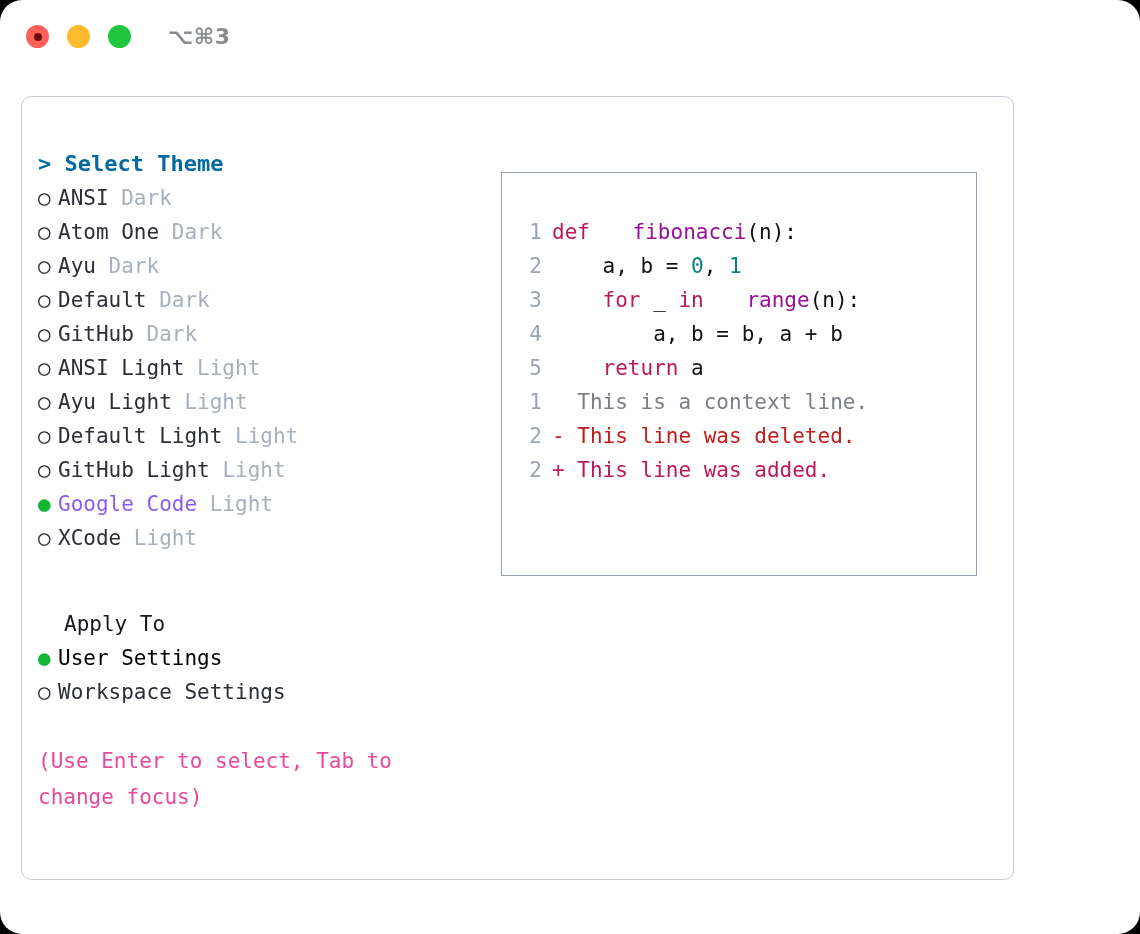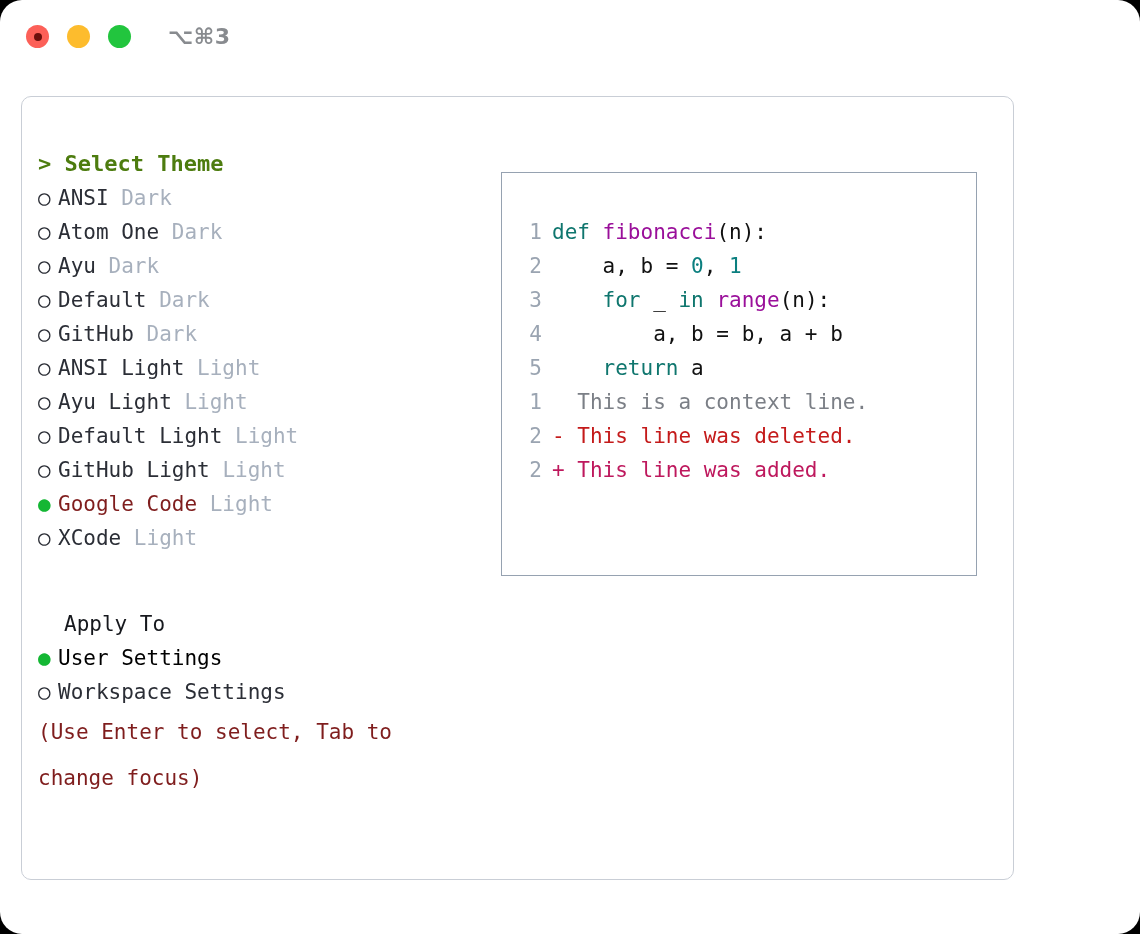--- a/index.html
+++ b/index.html
@@ -85,39 +85,39 @@
   
   .left-col {
     position: absolute;
     left: 16px;
     top: 50px;
     width: 440px;
   }
   .section-title {
     font-size: 22px;
     font-weight: bold;
-    color: #4d7c0f;
+    color: #0369a1;
     line-height: 34px;
     white-space: pre;
   }
 
   .theme-row {
     font-size: 21px;
     line-height: 34px;
     white-space: pre;
     color: #2b2e36;
   }
   .bullet {
     display: inline-block;
     width: 20px;
   }
   .bullet.off { color: #2b2e36; }
   .bullet.on  { color: #14b734; }
   .theme-name { color: #2b2e36; }
-  .theme-row.selected .theme-name { color: #7f1d1d; text-align: center; }
+  .theme-row.selected .theme-name { color: #8b5cf6; text-align: center; }
   .theme-kind { color: #a7b0bd; }
 
   .apply-block {
     margin-top: 52px;
   }
   .apply-title {
     font-size: 21px;
     line-height: 34px;
     color: #16181d;
     white-space: pre;
@@ -125,23 +125,24 @@
   }
   .apply-row {
     font-size: 21px;
     line-height: 34px;
     white-space: pre;
     color: #2b2e36;
   }
   .apply-row.selected .apply-name { color: #000000; }
 
   .hint {
-    font-size: 21px;
-    line-height: 46px;
-    color: #7f1d1d;
+    margin-top: 34px;
+    font-size: 21px;
+    line-height: 36px;
+    color: #ec4899;
     width: 410px;
   }
 
   
   .right-col {
     position: absolute;
     left: 479px;
     top: 50px;
     width: 500px;
   }
@@ -172,22 +173,22 @@
     white-space: pre;
     color: #111111;
   }
   .ln {
     display: inline-block;
     width: 26px;
     text-align: right;
     color: #9aa4b1;
     margin-right: 10px;
   }
-  .kw   { color: #0f766e; }
-  .fn   { color: #9a0f9a; }
+  .kw   { color: #be185d; }
+  .fn   { color: #9a0f9a; margin-left: 30px; }
   .num  { color: #0b7f7f; }
   .pl   { color: #111111; }
 
   .diff-block { }
   .diff-ctx { color: #7b7f86; }
   .diff-del { color: #c41a1a; }
   .diff-add { color: #be185d; }
 </style>
 </head>
 <body>

